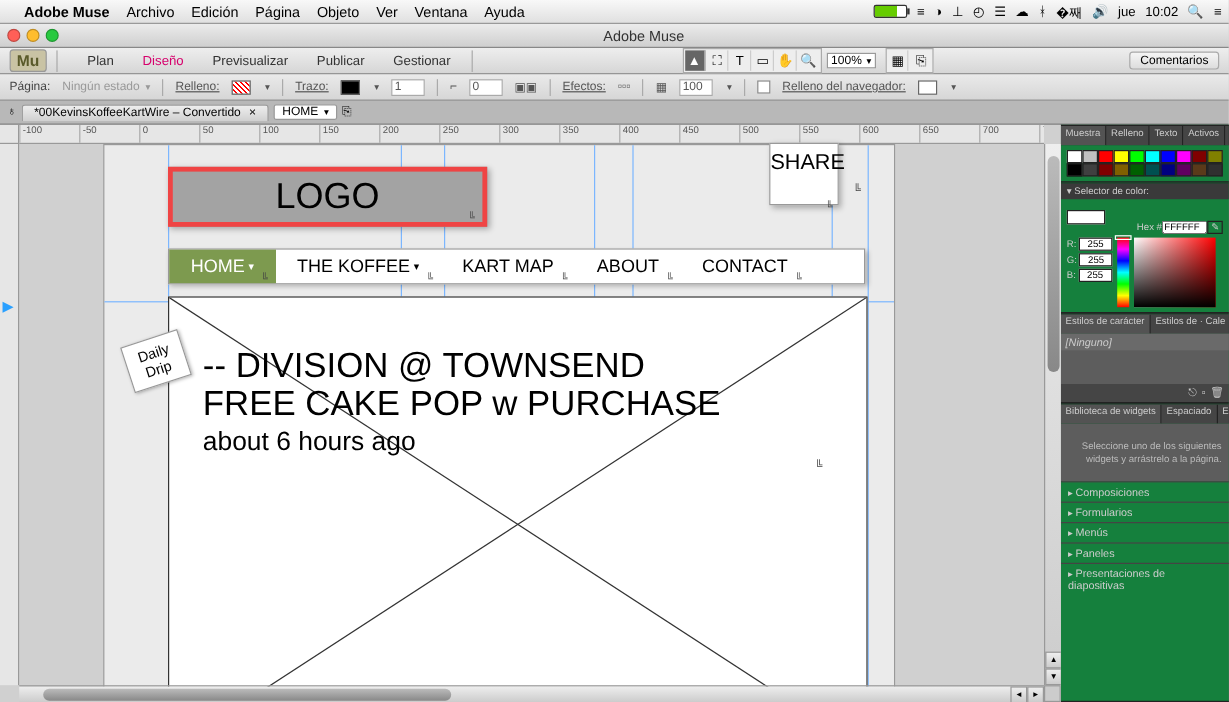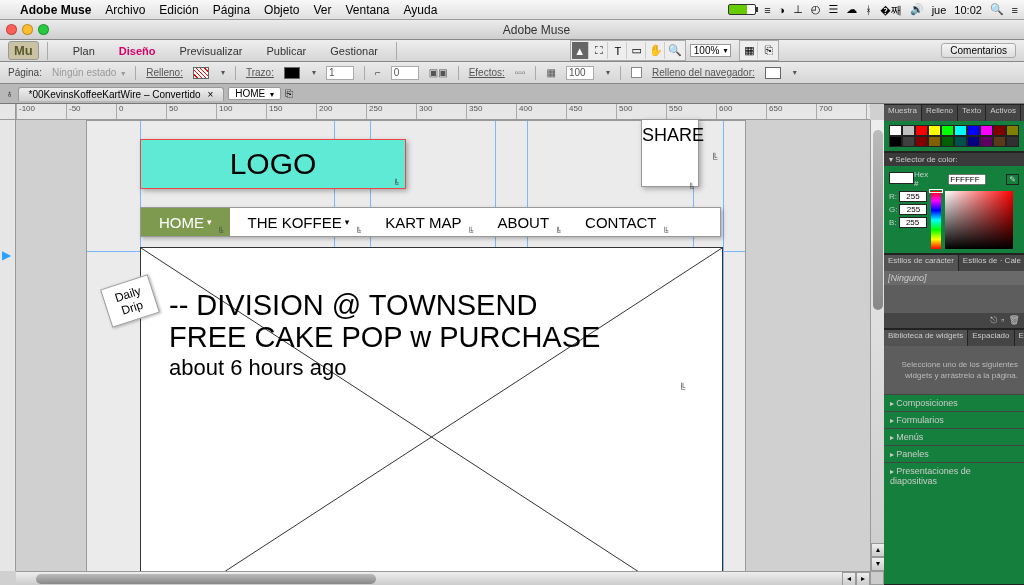--- a/index.html
+++ b/index.html
@@ -16,21 +16,21 @@
 .app-titlebar { height: 20px; background: linear-gradient(#ebebeb,#cfcfcf); border-bottom: 1px solid #888; display:flex; align-items:center; padding:0 6px; gap:6px; font-size:12px; }
 .traffic { display:flex; gap:5px; }
 .tl { width:11px; height:11px; border-radius:50%; border:1px solid rgba(0,0,0,.25); }
 .tl.r{background:#ff5f57;} .tl.y{background:#ffbd2e;} .tl.g{background:#28c940;}
 .app-titlebar .title { flex:1; text-align:center; color:#333; }
 
 
 .main-toolbar { height: 22px; background: linear-gradient(#eee,#d6d6d6); border-bottom:1px solid #888; display:flex; align-items:center; padding:0 8px; gap:4px; }
 .mu-badge { background:#c9c3a4; border:1px solid #999; border-radius:3px; padding:1px 5px; font-weight:bold; color:#5a5a2a; font-size:13px; }
 .mode-tab { padding:0 10px; font-size:11px; color:#333; }
-.mode-tab.active { color:#d6006c; font-weight:bold; }
+.mode-tab.active { color:#d6006c; font-weight:normal; }
 .tool-group { margin-left:auto; display:flex; align-items:center; gap:2px; border:1px solid #aaa; background:#eee; padding:1px; }
 .tool-btn { width:17px; height:17px; display:flex; align-items:center; justify-content:center; border-right:1px solid #ccc; cursor:pointer; font-size:11px; }
 .tool-btn:last-child { border-right:none; }
 .zoom { border:1px solid #999; background:#fff; padding:0 3px; font-size:10px; display:flex; align-items:center; gap:2px; }
 .comments-btn { margin-left:8px; border:1px solid #aaa; background:linear-gradient(#f5f5f5,#ddd); border-radius:3px; padding:1px 8px; font-size:10px; }
 
 
 .options-bar { height:22px; background:linear-gradient(#eaeaea,#d6d6d6); border-bottom:1px solid #888; display:flex; align-items:center; padding:0 8px; gap:10px; font-size:10px; color:#555; }
 .options-bar .lbl { color:#444; }
 .opt-input { border:1px solid #aaa; background:#fff; padding:0 2px; min-width:28px; height:14px; display:inline-flex; align-items:center; }
@@ -52,22 +52,22 @@
 .ruler-h { position:absolute; top:0; left:16px; right:14px; height:16px; background:#e6e6e6; border-bottom:1px solid #999; font-size:8px; color:#555; overflow:hidden; white-space:nowrap; }
 .ruler-h span { display:inline-block; width:50px; border-left:1px solid #aaa; height:16px; text-align:left; padding-left:2px; line-height:10px; }
 .ruler-v { position:absolute; top:16px; left:0; width:16px; bottom:14px; background:#e6e6e6; border-right:1px solid #999; font-size:8px; color:#555; writing-mode:vertical-rl; }
 .ruler-corner { position:absolute; top:0; left:0; width:16px; height:16px; background:#e6e6e6; border-right:1px solid #999; border-bottom:1px solid #999; }
 
 
 .page-bg { position:absolute; top:16px; left:86px; width:660px; height:520px; background:#ebebeb; border:1px solid #999; }
 .guide-v { position:absolute; top:0; bottom:0; border-left:1px solid #7bb6ff; }
 .guide-h { position:absolute; left:0; right:0; border-top:1px solid #7bb6ff; }
 
-.logo-box { position:absolute; top:18px; left:53px; width:266px; height:50px; background:#5eead4; border:1px solid #ef4444; box-shadow:2px 2px 5px rgba(0,0,0,.3); display:flex; align-items:center; justify-content:center; font-family:"Times New Roman",serif; font-size:30px; }
-.share-box { position:absolute; top:-2px; right:46px; width:58px; height:68px; background:#fff; border:1px solid #999; box-shadow:2px 2px 5px rgba(0,0,0,.3); font-family:"Times New Roman",serif; font-size:18px; text-align:center; line-height:22px; padding-top:4px; }
+.logo-box { position:absolute; top:18px; left:53px; width:266px; height:50px; background:#a3a3a3; border:4px solid #ef4444; box-shadow:2px 2px 5px rgba(0,0,0,.3); display:flex; align-items:center; justify-content:center; font-family:"Times New Roman",serif; font-size:30px; }
+.share-box { position:absolute; top:-2px; right:46px; width:58px; height:52px; background:#fff; border:1px solid #999; box-shadow:2px 2px 5px rgba(0,0,0,.3); font-family:"Times New Roman",serif; font-size:18px; text-align:center; line-height:22px; padding-top:4px; }
 
 .nav-bar { position:absolute; top:86px; left:53px; right:24px; height:30px; background:#fff; border:1px solid #999; box-shadow:2px 2px 4px rgba(0,0,0,.25); display:flex; align-items:stretch; }
 .nav-item { padding:0 18px; font-family:"Times New Roman",serif; font-size:15px; display:flex; align-items:center; position:relative; gap:3px; }
 .nav-item.active { background:#7d9a4f; color:#fff; }
 .nav-caret { font-size:9px; }
 .widget-handle { position:absolute; bottom:1px; right:2px; width:10px; height:8px; font-size:8px; color:#444; }
 
 .content-placeholder { position:absolute; top:126px; left:53px; width:583px; height:380px; border:1px solid #333; background:#fff; }
 .diag-svg { width:100%; height:100%; }
 
@@ -342,21 +342,21 @@
             <div style="background: rgb(48, 48, 48);"></div>
           </div>
       </div>
     </div>
 
     <div class="panel">
       <div class="panel-title">▾ Selector de color:</div>
       <div class="panel-body">
         <div style="display:flex;justify-content:space-between;align-items:center;margin-bottom:3px;">
           <div class="color-preview"></div>
-          <div style="font-size:8px;display:flex;align-items:center;gap:20px;">
+          <div style="font-size:8px;display:flex;align-items:center;gap:0;margin-top:14px;">
             <span>Hex #</span>
             <input style="width: 38px; height: 11px; font-size: 8px;" value="FFFFFF">
             <span style="border:1px solid #222;padding:0 2px;">✎</span>
           </div>
         </div>
         <div class="color-picker-body">
           <div class="color-inputs">
             <div class="row">
                 <span>R:</span>
                 <input value="255" style="">

